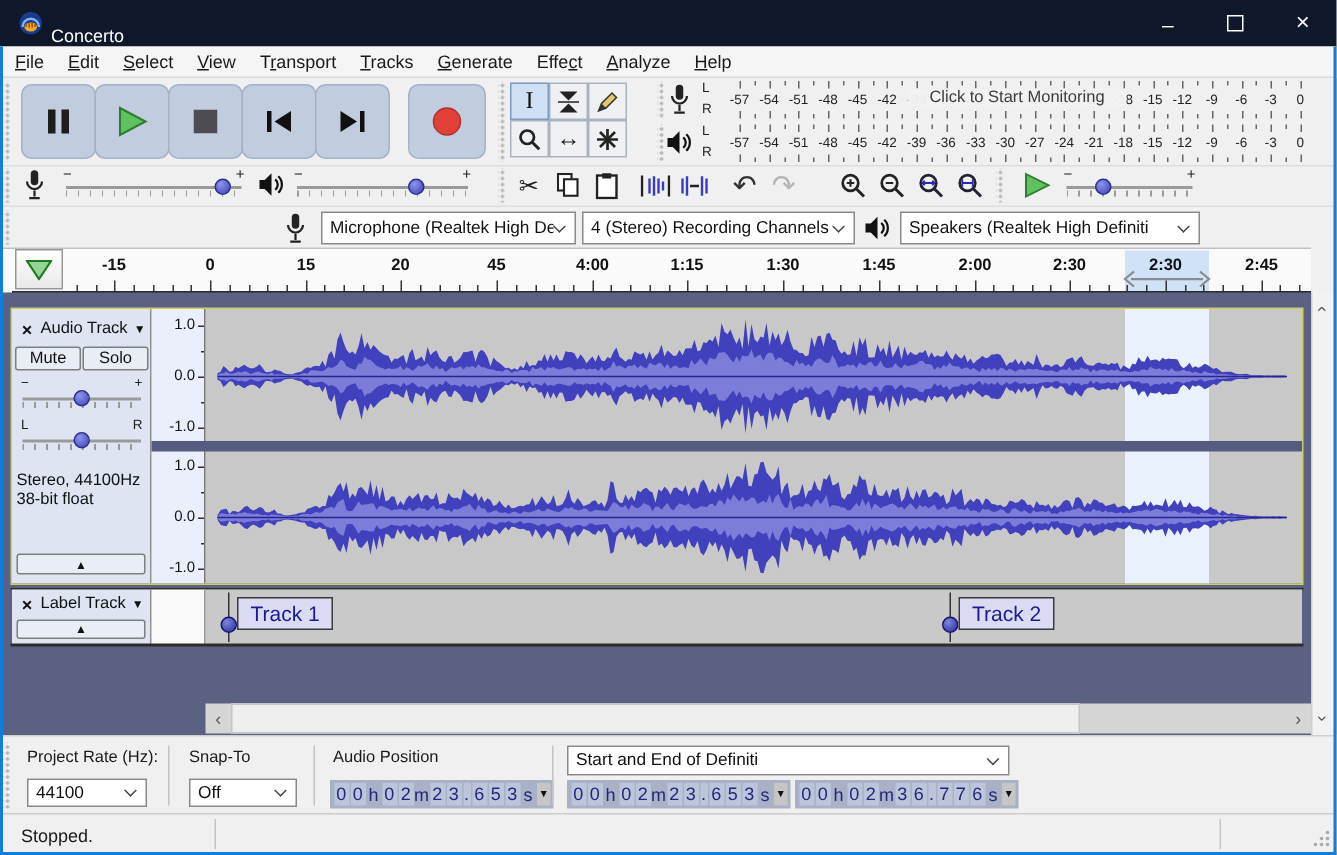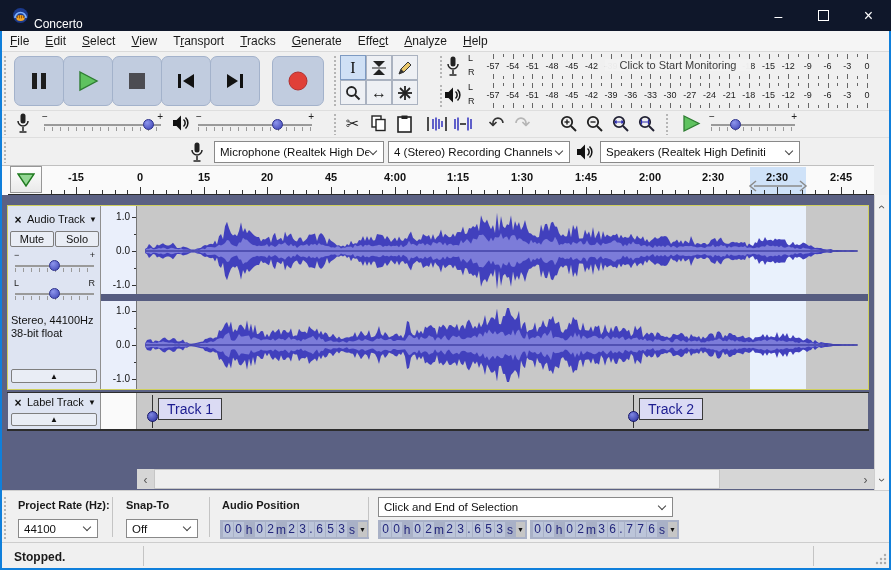--- a/index.html
+++ b/index.html
@@ -39,21 +39,21 @@
   .panel-btn{background:#e9edf5;border:1px solid #7e7e7e;font-size:11px;color:#111;display:flex;align-items:center;justify-content:center;border-radius:2px;box-sizing:border-box;}
   .ptext{font-size:11px;color:#111;white-space:nowrap;}
   .vruler-label{position:absolute;font-size:10px;color:#111;width:28px;text-align:right;}
   .vtick{position:absolute;background:#333;height:1px;}
   
   .timefield{position:absolute;background:#a9b1c7;display:flex;align-items:center;padding:1px 2px;box-sizing:border-box;height:19px;}
   .chip{display:inline-block;width:10px;height:15px;background:#bcc5d9;color:#23267c;font-size:12px;text-align:center;line-height:15px;margin:0 0.5px;}
   .chip.dot{width:5px;}
   .unit{display:inline-block;width:10px;color:#23267c;font-size:12px;text-align:center;}
   .fdd{width:9px;height:15px;display:flex;align-items:center;justify-content:center;font-size:7px;color:#111;background:#c6c6c6;margin-left:1px;}
-  .sbar-label{position:absolute;font-size:11px;color:#1a1a1a;white-space:nowrap;font-weight:bold;}
+  .sbar-label{position:absolute;font-size:11px;color:#1a1a1a;white-space:nowrap;}
   .vdiv{position:absolute;width:1px;background:#c4c4c4;}
   .scroll-glyph{font-size:12px;color:#555;}
 </style>
 </head>
 <body>
 
 <div id="win">
 
   <div class="abs titlebar" style="background:#0f172a;align-items:flex-end;">
     <svg class="abs" style="left:12px;top:7px;" width="17" height="17" viewBox="0 0 17 17">
@@ -730,21 +730,21 @@
         <span class="chip">3</span>
         <span class="chip dot">.</span>
         <span class="chip">6</span>
         <span class="chip">5</span>
         <span class="chip">3</span>
         <span class="unit">s</span>
         <span class="fdd">▼</span>
       </div>
     <div class="vdiv" style="left:368px;top:6px;height:40px;"></div>
     <div class="dd abs" style="left:378px;top:6px;width:295px;height:20px;">
-      <span>Click and End of Selection</span>
+      <span>Start and End of Definiti</span>
         <span class="chev"></span>
     </div>
     <div class="timefield" style="left:378px;top:29px;" id="tf-start">
         <span class="chip">0</span>
         <span class="chip">0</span>
         <span class="unit">h</span>
         <span class="chip">0</span>
         <span class="chip">2</span>
         <span class="unit">m</span>
         <span class="chip">2</span>

